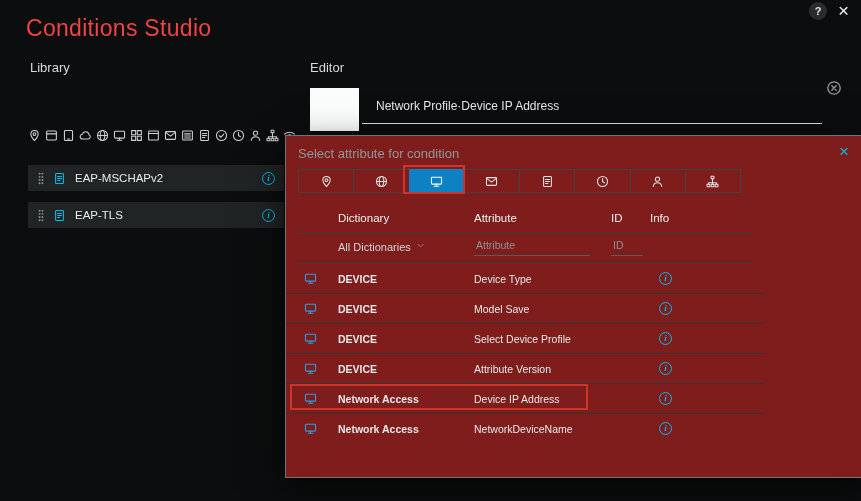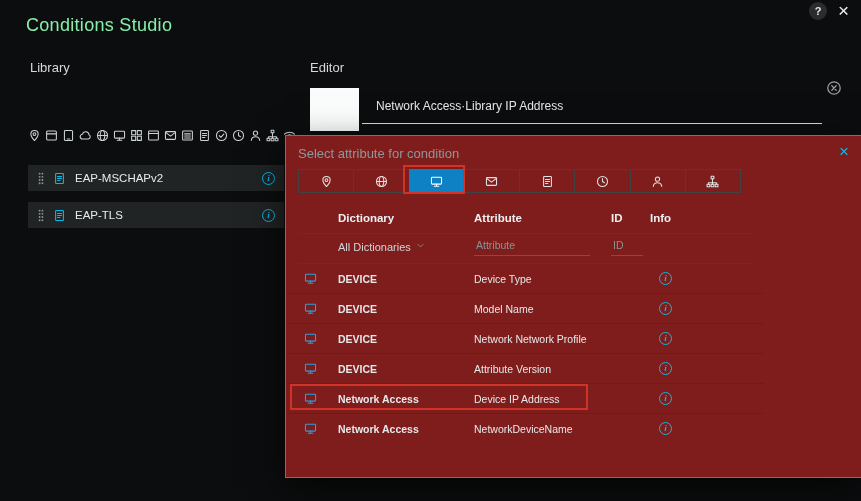--- a/index.html
+++ b/index.html
@@ -1,20 +1,20 @@
 <!DOCTYPE html>
 <html><head>
 <meta charset="utf-8">
 <style>
   *{box-sizing:border-box;margin:0;padding:0}
   html,body{background:#0c0d0e}
   body{font-family:"Liberation Sans",sans-serif}
   #app{position:relative;width:861px;height:501px;background:#0c0d0e;overflow:hidden;color:#e8eaea}
 
-  .page-title{position:absolute;left:26px;top:15px;font-size:18px;color:#86efac;font-weight:400;letter-spacing:.3px}
+  .page-title{position:absolute;left:26px;top:15px;font-size:23px;color:#ef4444;font-weight:400;letter-spacing:.3px}
   .help-btn{position:absolute;left:809px;top:2px;width:18px;height:18px;border-radius:50%;background:#2a2d2f;color:#e3e6e6;font-size:11px;font-weight:bold;display:flex;align-items:center;justify-content:center;cursor:pointer}
   .win-close{position:absolute;left:838px;top:0;font-size:19px;color:#eceeee;cursor:pointer;line-height:22px}
 
   .section-title{position:absolute;font-size:13px;color:#d6d9d9}
   #library-title{left:30px;top:60px}
   #editor-title{left:310px;top:60px}
 
   .search{position:absolute;left:28px;top:90px;width:258px;background:transparent;border:none;border-bottom:1px solid #44484b;color:#ccd1d1;font-size:11.5px;padding:4px 2px 7px;outline:none;font-family:inherit}
   .search::placeholder{color:#828a8b}
 
@@ -46,21 +46,21 @@
   .popup{position:absolute;left:285px;top:135px;width:578px;height:343px;background:#7f1d1d;border:1px solid #737373;box-shadow:0 12px 36px rgba(0,0,0,.65);z-index:10}
   .popup-title{position:absolute;left:12px;top:10px;font-size:13px;color:#8f9799}
   .popup-close{position:absolute;right:13px;top:6px;font-size:17px;color:#00bceb;cursor:pointer;line-height:20px}
   .tabs{position:absolute;left:12px;top:33px;width:443px;height:24px;display:flex}
   .tab{flex:1;border:1px solid #3f4345;margin-left:-1px;display:flex;align-items:center;justify-content:center;cursor:pointer;color:#dde1e1;background:transparent}
   .tab:first-child{margin-left:0}
   .tab.sel{background:#0d81c4;border-color:#0d81c4;color:#fff}
   .tabi{width:13px;height:13px}
   .tabi svg{width:13px;height:13px;display:block}
 
-  .th{position:absolute;top:76px;font-size:11.5px;font-weight:bold;color:#eef0f0}
+  .th{position:absolute;top:76px;font-size:11.5px;font-weight:normal;color:#eef0f0}
   .th-dict{left:52px}.th-attr{left:188px}.th-id{left:325px}.th-info{left:364px}
   .pdiv{position:absolute;left:12px;width:454px;height:1px;background:#3b3f40}
   .div1{top:97px}.div2{top:127px}
   .filter-dict{position:absolute;left:52px;top:105px;display:flex;align-items:flex-start;gap:5px;font-size:11px;color:#d0d5d5;cursor:pointer}
   .chev{width:9px;height:9px;color:#9aa0a1}
   .chev svg{width:9px;height:9px;display:block}
   .filter-input{position:absolute;background:transparent;border:none;border-bottom:1px solid #585c5e;color:#c8cdcd;font-size:10.5px;padding:2px 2px 4px;outline:none;font-family:inherit}
   .filter-input::placeholder{color:#8c9293}
   .f-attr{left:188px;top:101px;width:116px}
   .f-id{left:325px;top:101px;width:32px}
@@ -234,21 +234,21 @@
           </svg>
         </span>
        <span class="lbl">EAP-TLS</span>
        <span class="info">i</span>
      </div>
     </div>
 
   <div class="section-title" id="editor-title">Editor</div>
   <div class="cond-box"></div>
   <div class="cond-field">
-    <span>Network Access·Library IP Address</span>
+    <span>Network Profile·Device IP Address</span>
   </div>
   <div class="cond-remove">
       <svg viewBox="0 0 16 16" fill="none" stroke="currentColor" stroke-width="1.3" stroke-linecap="round" stroke-linejoin="round">
         <circle cx="8" cy="8" r="6.2"></circle>
         <path d="M5.8 5.8l4.4 4.4M10.2 5.8l-4.4 4.4"></path>
       </svg>
     </div>
   <div class="apps-grid">
       <svg viewBox="0 0 16 16" fill="currentColor">
         <rect x="1" y="1" width="3.6" height="3.6"></rect>
@@ -370,32 +370,32 @@
        <span class="info">i</span>
      </div>
         <div class="trow">
        <span class="rowi">
             <svg viewBox="0 0 16 16" fill="none" stroke="currentColor" stroke-width="1.3" stroke-linecap="round" stroke-linejoin="round">
               <rect x="1.8" y="2.8" width="12.4" height="8.4" rx="1"></rect>
               <path d="M8 11.2v2.6M5.2 13.8h5.6"></path>
             </svg>
           </span>
        <span class="cd">DEVICE</span>
-       <span class="ca">Model Name</span>
+       <span class="ca">Model Save</span>
        <span class="info">i</span>
      </div>
         <div class="trow">
        <span class="rowi">
             <svg viewBox="0 0 16 16" fill="none" stroke="currentColor" stroke-width="1.3" stroke-linecap="round" stroke-linejoin="round">
               <rect x="1.8" y="2.8" width="12.4" height="8.4" rx="1"></rect>
               <path d="M8 11.2v2.6M5.2 13.8h5.6"></path>
             </svg>
           </span>
        <span class="cd">DEVICE</span>
-       <span class="ca">Network Network Profile</span>
+       <span class="ca">Select Device Profile</span>
        <span class="info">i</span>
      </div>
         <div class="trow">
        <span class="rowi">
             <svg viewBox="0 0 16 16" fill="none" stroke="currentColor" stroke-width="1.3" stroke-linecap="round" stroke-linejoin="round">
               <rect x="1.8" y="2.8" width="12.4" height="8.4" rx="1"></rect>
               <path d="M8 11.2v2.6M5.2 13.8h5.6"></path>
             </svg>
           </span>
        <span class="cd">DEVICE</span>

